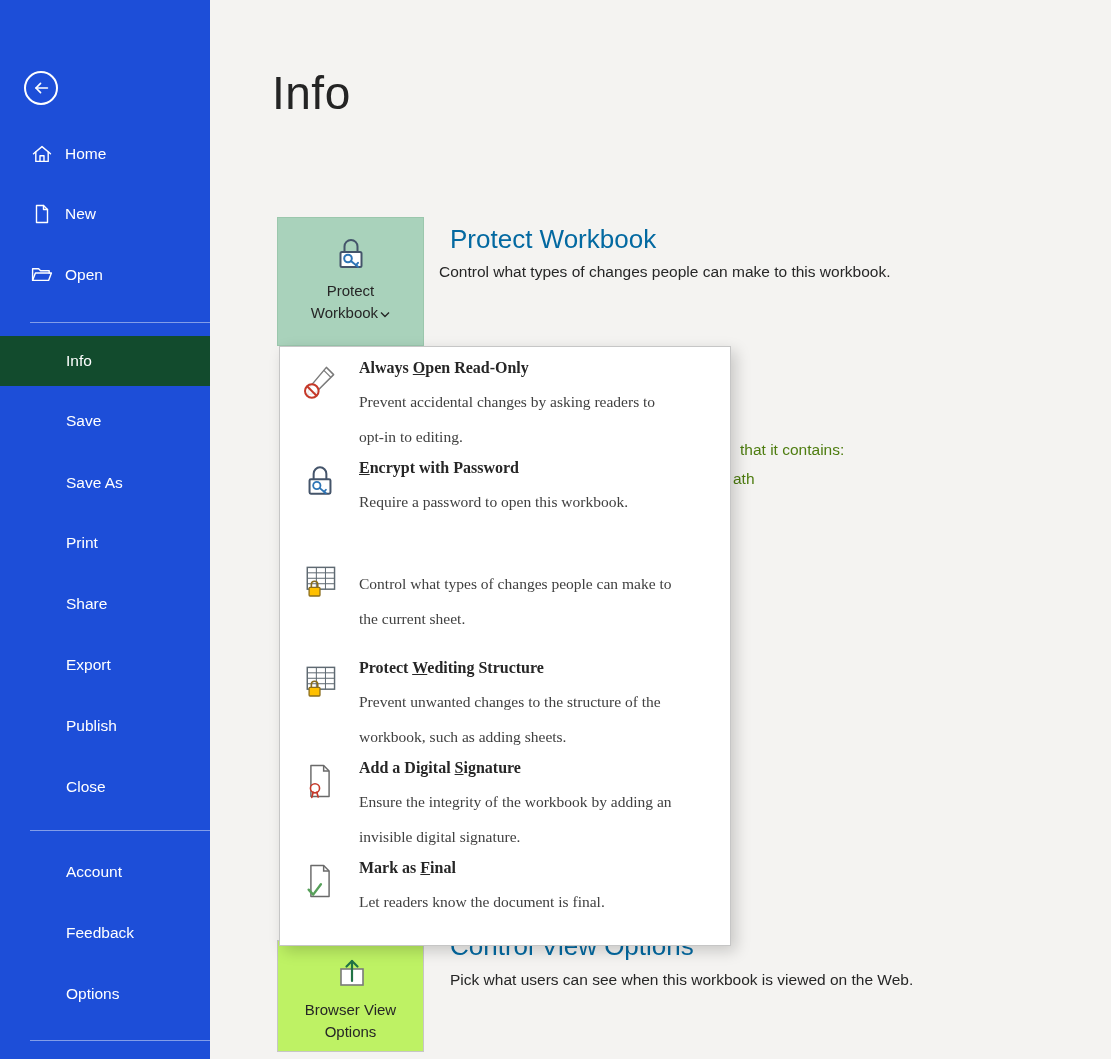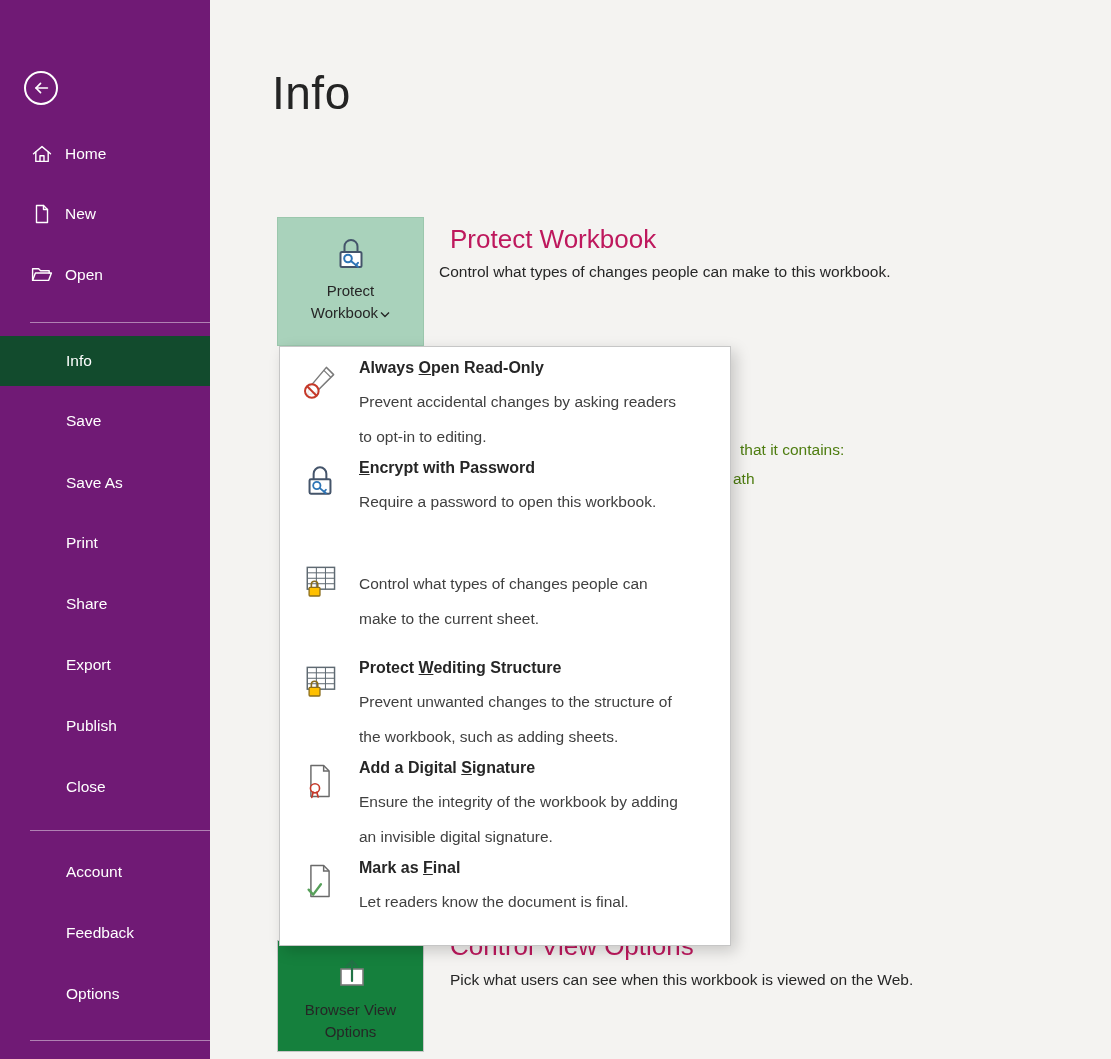--- a/index.html
+++ b/index.html
@@ -3,21 +3,21 @@
 <meta charset="utf-8">
 <style>
   * { box-sizing: border-box; margin: 0; padding: 0; }
   body { margin: 0; background: #666; font-family: "Liberation Sans", sans-serif; }
   #screen {
     position: relative; width: 1111px; height: 1059px;
     background: #f4f3f1; overflow: hidden; font-family: "Liberation Sans", sans-serif;
   }
 
   
-  .sidebar { position: absolute; left: 0; top: 0; width: 210px; height: 100%; background: #701a75; }
+  .sidebar { position: absolute; left: 0; top: 0; width: 210px; height: 100%; background: #1d4ed8; }
   .back-btn {
     position: absolute; left: 24px; top: 71px; width: 34px; height: 34px;
     border: 2px solid #fff; border-radius: 50%;
     display: flex; align-items: center; justify-content: center; cursor: pointer;
   }
   .nav-item {
     position: absolute; left: 0; width: 210px; height: 44px;
     display: flex; align-items: center; color: #fff; font-size: 15.5px; cursor: pointer;
   }
   .nav-item .nav-icon { position: absolute; left: 30px; width: 24px; height: 24px; }
@@ -25,45 +25,45 @@
   .nav-item.text-only .nav-label { left: 66px; }
   .nav-item.selected { background: #124b2d; height: 50px; }
   .side-divider { position: absolute; left: 30px; width: 180px; height: 1px; background: rgba(255,255,255,0.45); }
 
   
   .main { position: absolute; left: 210px; top: 0; width: 901px; height: 100%; }
   .page-title {
     position: absolute; left: 62px; top: 66px;
     font-size: 46px; font-weight: 300; color: #242424; letter-spacing: 0.5px;
   }
-  .section-heading { position: absolute; font-size: 26px; font-weight: 300; color: #be185d; white-space: nowrap; }
+  .section-heading { position: absolute; font-size: 26px; font-weight: 300; color: #0369a1; white-space: nowrap; }
   .section-desc { position: absolute; font-size: 15.5px; color: #262626; white-space: nowrap; }
   .fragment { position: absolute; font-size: 15.5px; color: #4d7c0f; white-space: nowrap; }
 
   .tool-button {
     position: absolute; width: 147px; text-align: center; cursor: pointer;
     display: flex; flex-direction: column; align-items: center;
   }
   .protect-btn { left: 67px; top: 217px; height: 129px; background: #a9d2bb; border: 1px solid #9bc7ad; }
-  .browser-btn { left: 67px; top: 940px; height: 112px; background: #15803d; border: 1px solid #c6c6c6; }
+  .browser-btn { left: 67px; top: 940px; height: 112px; background: #bef264; border: 1px solid #c6c6c6; }
   .tool-button .tool-icon { margin-top: 16px; }
   .browser-btn .tool-icon { margin-top: 12px; }
   .tool-label { margin-top: 6px; font-size: 15px; line-height: 22px; color: #262626; }
   .chev { display: inline-block; margin-left: 2px; }
 
   
   .behind { z-index: 1; }
 
   
   .dropdown {
     position: absolute; left: 69px; top: 346px; width: 452px; height: 600px;
     background: #fff; border: 1px solid #c6c6c6;
     box-shadow: 5px 5px 14px rgba(0,0,0,0.18); z-index: 20;
   }
-  .menu-item { display: flex; height: 100px; padding: 12px 12px 0 20px; cursor: pointer; }
+  .menu-item { display: flex; height: 100px; padding: 12px 12px 0 20px; cursor: pointer; font-family: Liberation Serif, serif; }
   .menu-icon { width: 46px; flex: none; padding-top: 2px; }
   .menu-text { margin-left: 13px; }
   .menu-title { font-size: 16px; font-weight: bold; color: #262626; }
   .menu-title .mn { text-decoration: underline; }
   .menu-desc { margin-top: 7px; font-size: 15.5px; line-height: 35px; color: #404040; max-width: 320px; }
 </style>
 </head>
 <body>
 
 <div id="screen">

